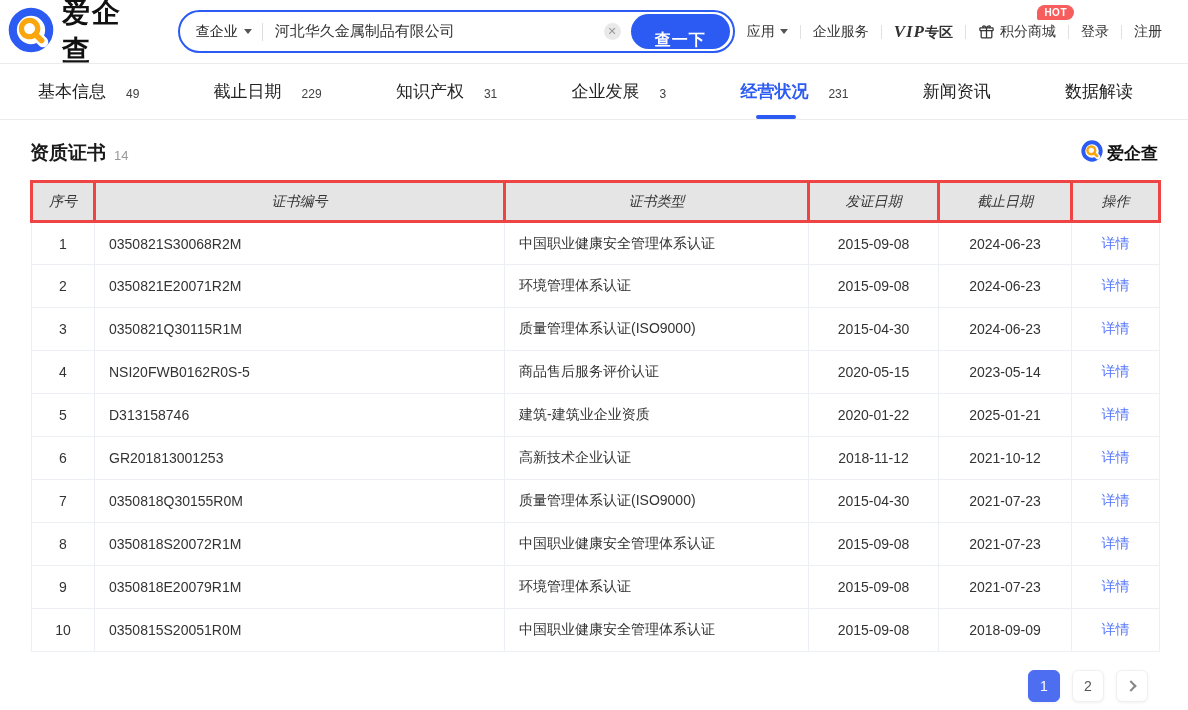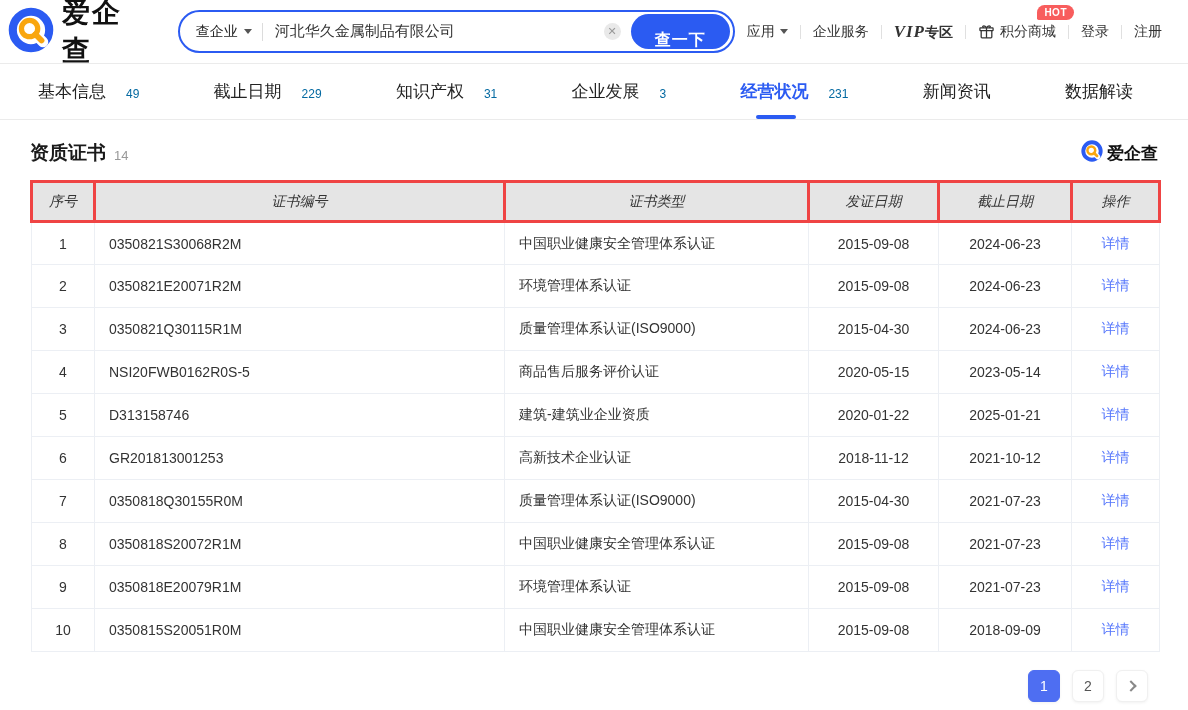--- a/index.html
+++ b/index.html
@@ -30,21 +30,21 @@
   .vip { font-weight:bold; color:#BE9455; }
   .vip .vip-word { font-style:italic; font-family:"Liberation Serif",serif; font-size:17px; letter-spacing:1px; }
   .hot-badge { position:absolute; top:-18px; right:-6px; background:#F85D5D; color:#fff; font-size:10px; font-weight:bold;
     padding:2px 7px; border-radius:9px 9px 9px 2px; letter-spacing:.5px; }
   .gift-ic svg { width:17px; height:17px; display:block; }
 
   
   .tabbar { display:flex; align-items:stretch; justify-content:space-between; height:56px; padding:0 55px 0 38px; border-bottom:1px solid #ebebeb; }
   .tab { position:relative; display:flex; align-items:center; gap:20px; cursor:pointer; }
   .tab-label { font-size:17px; color:#222; }
-  .tab-count { font-size:12px; color:#0369a1; margin-top:4px; }
+  .tab-count { font-size:12px; color:#404040; margin-top:4px; }
   .tab.active .tab-label { color:#2B5BF2; font-weight:bold; }
   .tab-underline { display:none; }
   .tab.active .tab-underline { display:block; position:absolute; bottom:0; left:16px; width:40px; height:4px; border-radius:2px; background:#2B5BF2; }
 
   
   .section-head { display:flex; align-items:center; margin:20px 30px 14px 30px; }
   .section-title { font-size:19px; font-weight:bold; color:#1a1a1a; }
   .section-count { font-size:13px; color:#999; margin-left:8px; margin-top:4px; }
   .watermark { display:flex; align-items:center; gap:4px; margin-left:auto; }
   .watermark svg { width:22px; height:22px; }

